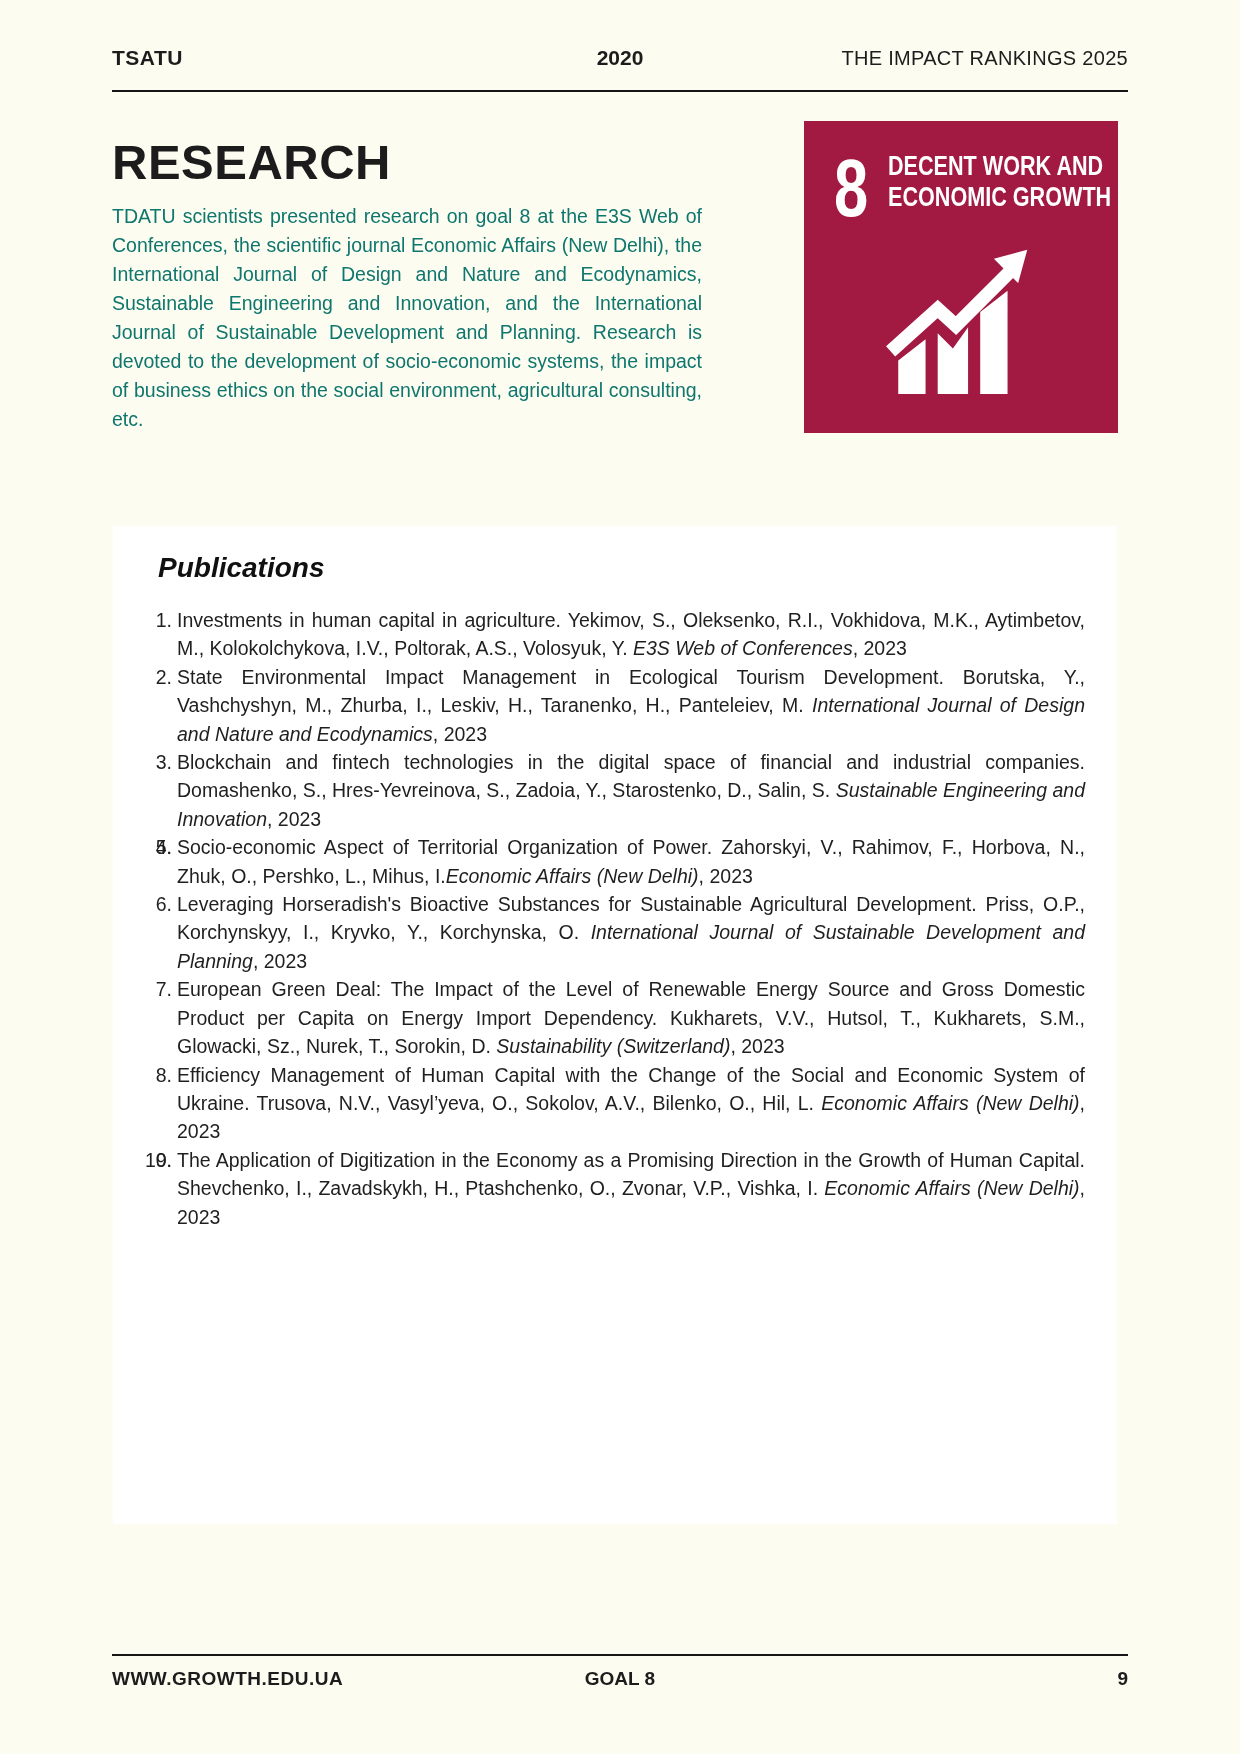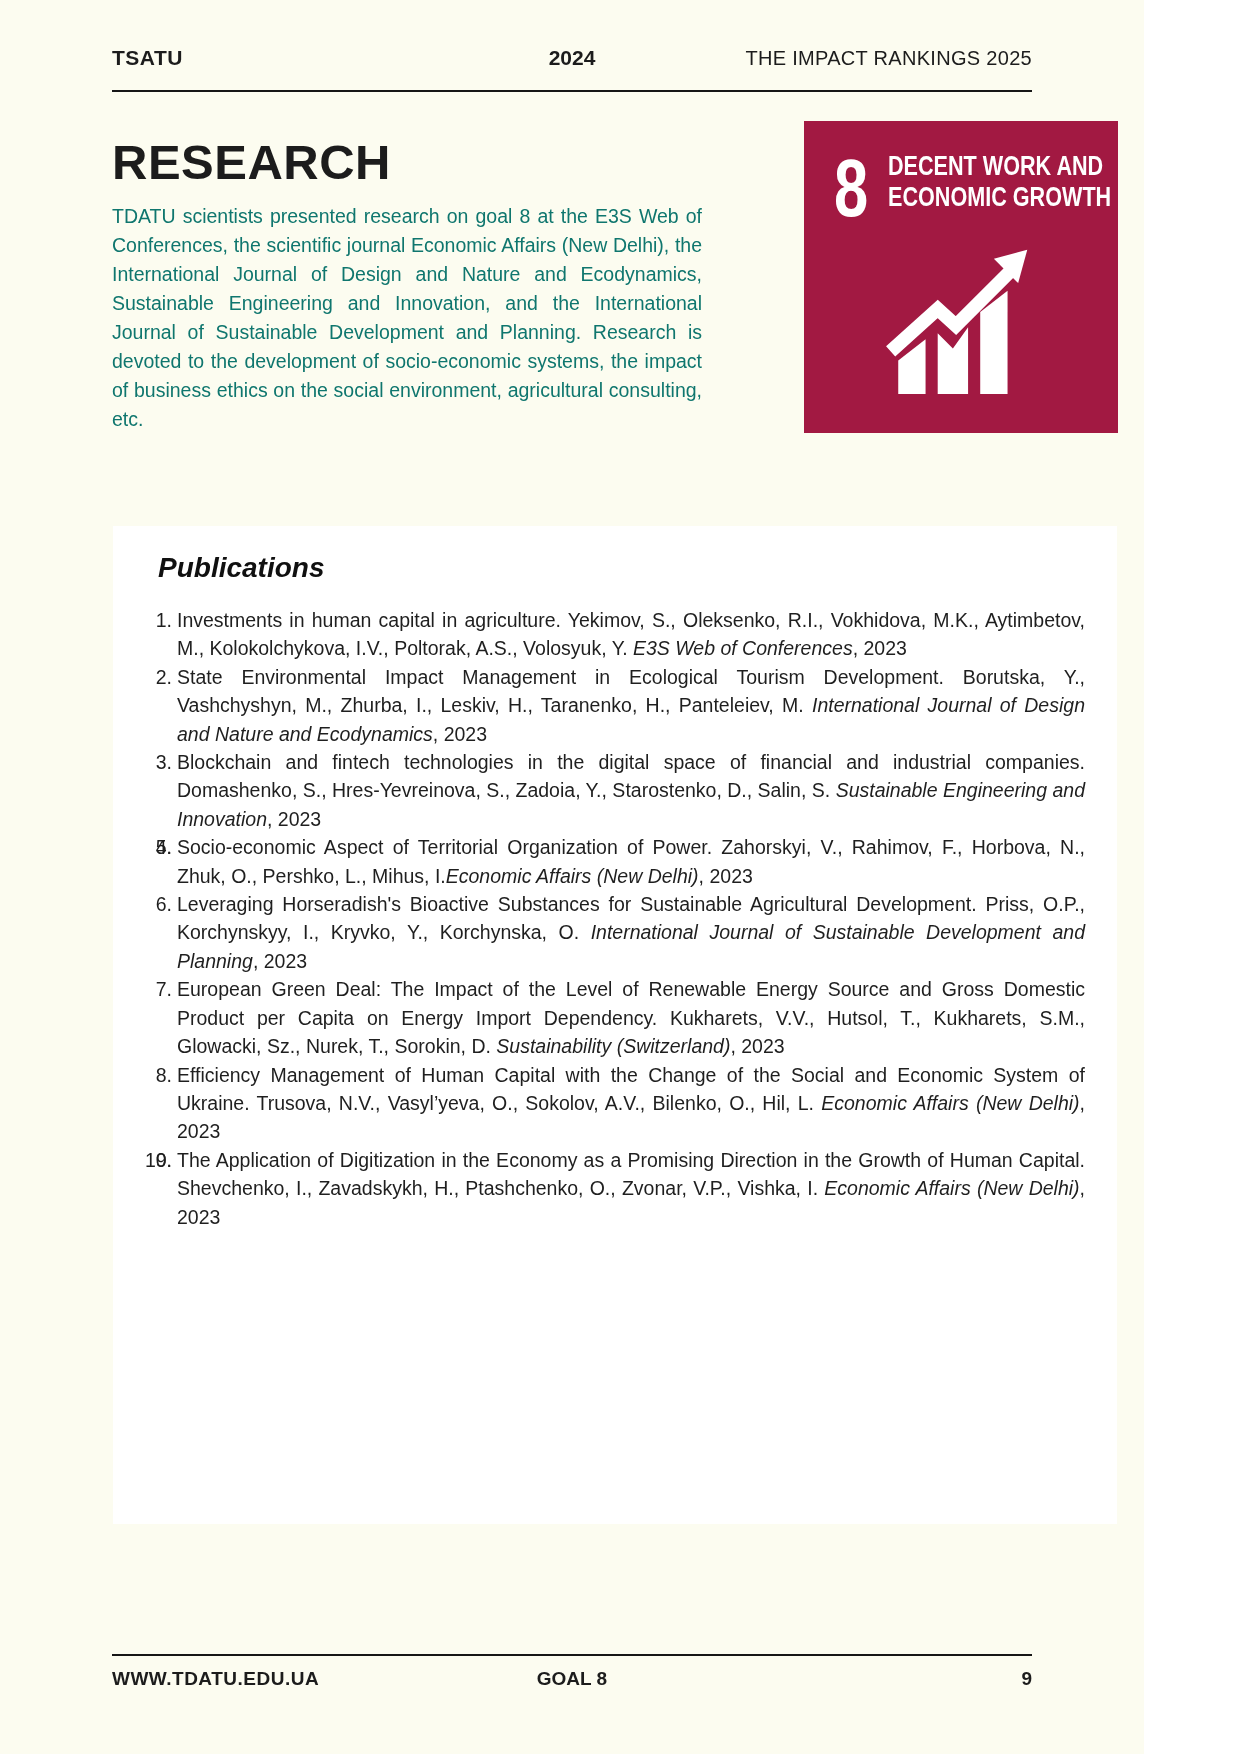--- a/index.html
+++ b/index.html
@@ -1,17 +1,17 @@
 <!DOCTYPE html>
 <html><head>
 <meta charset="utf-8">
 <style>
   html,body{margin:0;padding:0;}
   .page{
-    position:relative;width:1144px;height:1754px;
+    position:relative;width:1240px;height:1754px;
     background:#FCFCF0;overflow:hidden;
     font-family:"Liberation Sans",sans-serif;color:#1C1C1C;
   }
   
   .hdr-left{position:absolute;left:112px;top:46px;font-size:21px;font-weight:bold;letter-spacing:0.5px;}
   .hdr-center{position:absolute;left:0;right:0;top:46px;text-align:center;font-size:21px;font-weight:bold;}
   .hdr-right{position:absolute;right:112px;top:47px;font-size:20px;font-weight:normal;letter-spacing:0.3px;}
   .hdr-rule{position:absolute;left:112px;right:112px;top:90px;border-top:2px solid #161616;}
   
   .research-title{position:absolute;left:112px;top:134px;font-size:49px;font-weight:bold;letter-spacing:0.5px;}
@@ -51,21 +51,21 @@
   .ftr-left{position:absolute;left:112px;top:1668px;font-size:19px;font-weight:bold;letter-spacing:0.5px;}
   .ftr-center{position:absolute;left:0;right:0;top:1668px;text-align:center;font-size:19px;font-weight:bold;}
   .ftr-right{position:absolute;right:112px;top:1668px;font-size:19px;font-weight:bold;}
 </style>
 </head>
 <body>
 
 <div class="page">
 
   <div class="hdr-left">TSATU</div>
-  <div class="hdr-center">2024</div>
+  <div class="hdr-center">2020</div>
   <div class="hdr-right">THE IMPACT RANKINGS 2025</div>
   <div class="hdr-rule"></div>
 
   <div class="research-title">RESEARCH</div>
   <div class="research-par">TDATU scientists presented research on goal 8 at the E3S Web of Conferences, the scientific journal Economic Affairs (New Delhi), the International Journal of Design and Nature and Ecodynamics, Sustainable Engineering and Innovation, and the International Journal of Sustainable Development and Planning. Research is devoted to the development of socio-economic systems, the impact of business ethics on the social environment, agricultural consulting, etc.</div>
 
   <div class="sdg-badge" style="background: rgb(162, 25, 66);">
     <div class="sdg-number">8</div>
     <div class="sdg-title">
       <div>DECENT WORK AND</div>
@@ -89,17 +89,17 @@
       <li class="pub-item"><span class="pub-num">4.</span></li>
       <li class="pub-item"><span class="pub-num">5.</span><span class="pub-text">Socio-economic Aspect of Territorial Organization of Power. Zahorskyi, V., Rahimov, F., Horbova, N., Zhuk, O., Pershko, L., Mihus, I.<i>Economic Affairs (New Delhi)</i>, 2023</span></li>
       <li class="pub-item"><span class="pub-num">6.</span><span class="pub-text">Leveraging Horseradish's Bioactive Substances for Sustainable Agricultural Development. Priss, O.P., Korchynskyy, I., Kryvko, Y., Korchynska, O. <i>International Journal of Sustainable Development and Planning</i>, 2023</span></li>
       <li class="pub-item"><span class="pub-num">7.</span><span class="pub-text">European Green Deal: The Impact of the Level of Renewable Energy Source and Gross Domestic Product per Capita on Energy Import Dependency. Kukharets, V.V., Hutsol, T., Kukharets, S.M., Glowacki, Sz., Nurek, T., Sorokin, D. <i>Sustainability (Switzerland)</i>, 2023</span></li>
       <li class="pub-item"><span class="pub-num">8.</span><span class="pub-text">Efficiency Management of Human Capital with the Change of the Social and Economic System of Ukraine. Trusova, N.V., Vasyl’yeva, O., Sokolov, A.V., Bilenko, O., Hil, L. <i>Economic Affairs (New Delhi)</i>, 2023</span></li>
       <li class="pub-item"><span class="pub-num">9.</span></li>
       <li class="pub-item"><span class="pub-num">10.</span><span class="pub-text">The Application of Digitization in the Economy as a Promising Direction in the Growth of Human Capital. Shevchenko, I., Zavadskykh, H., Ptashchenko, O., Zvonar, V.P., Vishka, I. <i>Economic Affairs (New Delhi)</i>, 2023</span></li>
     </ol>
 
   <div class="ftr-rule"></div>
-  <div class="ftr-left">WWW.TDATU.EDU.UA</div>
+  <div class="ftr-left">WWW.GROWTH.EDU.UA</div>
   <div class="ftr-center">GOAL 8</div>
   <div class="ftr-right">9</div>
 
 </div>
 
 </body></html>

